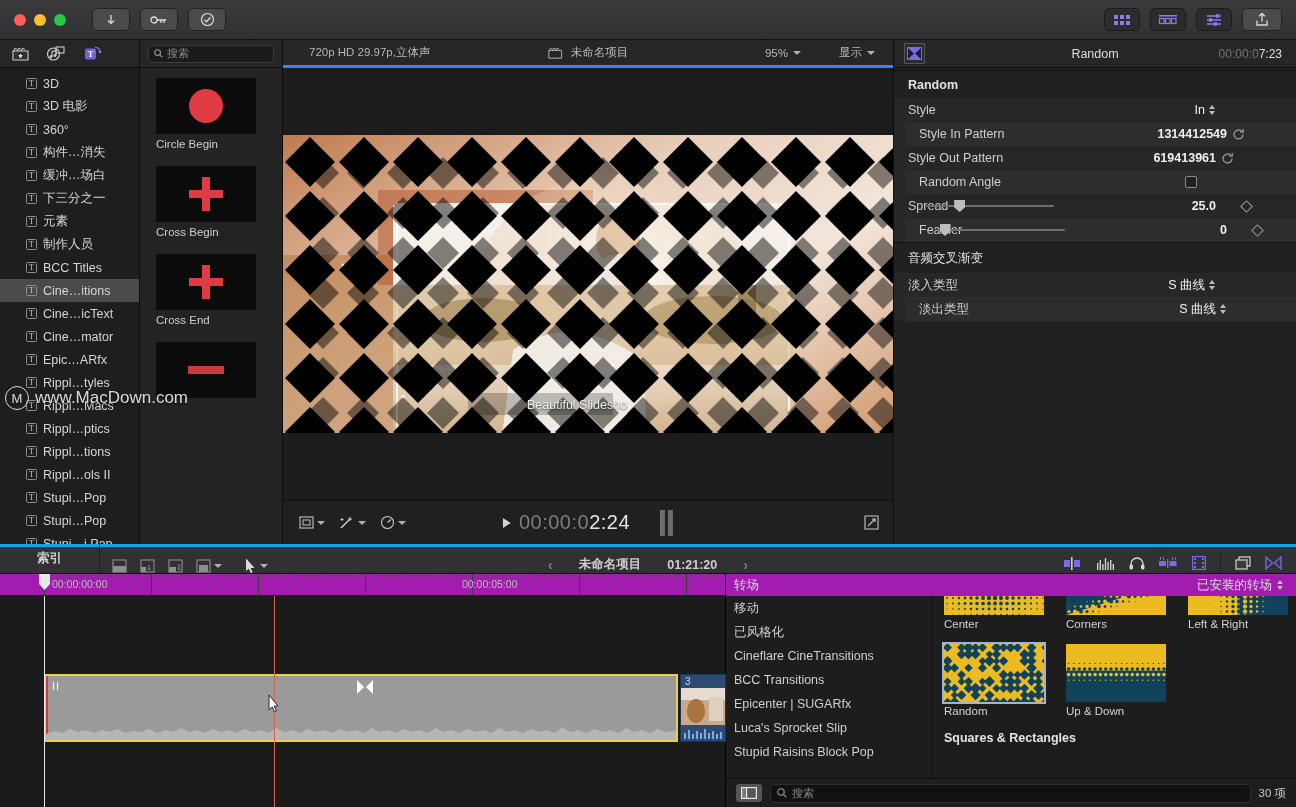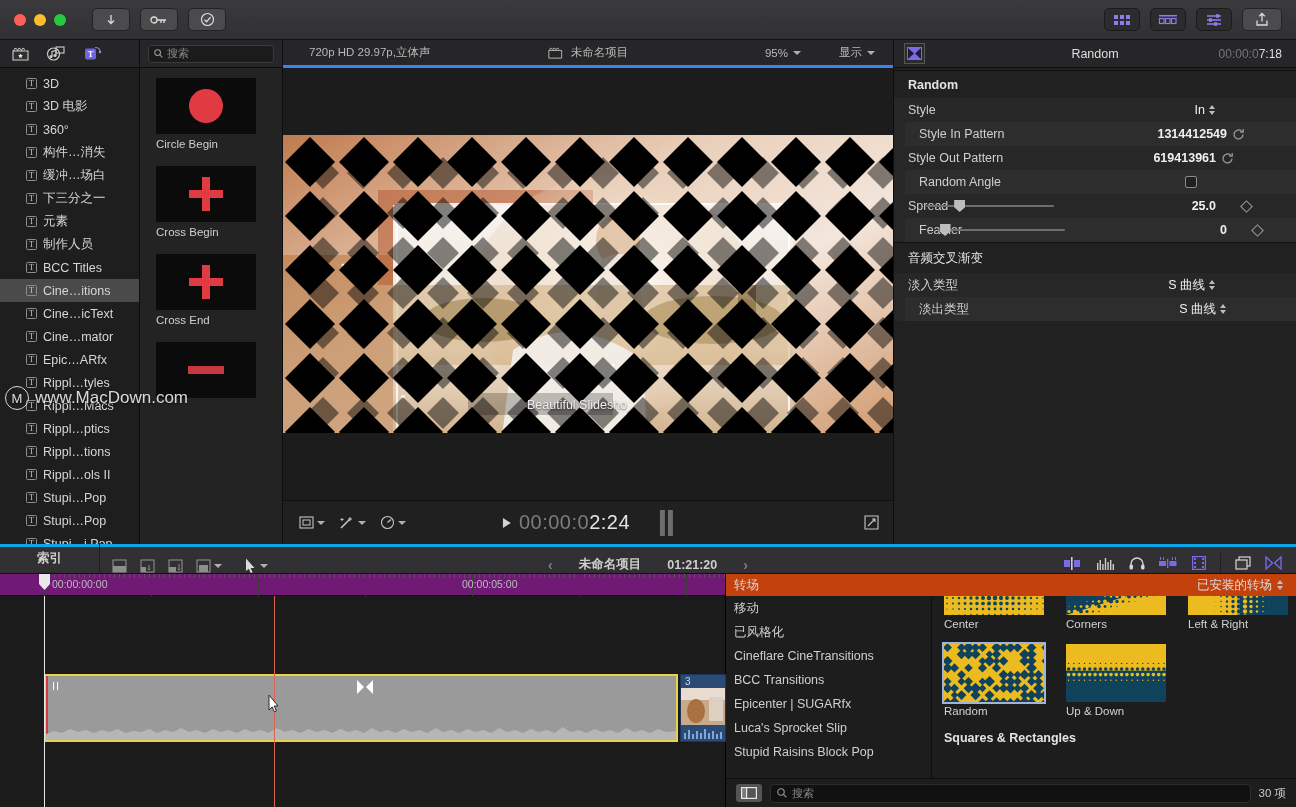--- a/index.html
+++ b/index.html
@@ -147,42 +147,42 @@
   .tt-tools { display:flex; align-items:center; gap:13px; margin-left:12px; color:#b9b9b9;}
   .tt-mid { position:absolute; left:50%; transform:translateX(-50%); display:flex;
             align-items:center; gap:26px; font-size:12.5px; color:#cfcfcf;}
   .tt-arrow { color:#7e7e7e; font-size:14px;}
   .tt-right { position:absolute; right:14px; display:flex; align-items:center; gap:14px;}
   .ttsep { width:1px; height:20px; background:#1f1f22; }
 
   
   .timeline { position:absolute; left:0; top:574px; width:726px; height:233px; background:#1b1b1b;
               border-right:1px solid #000;}
-  .ruler { position:relative; height:22px; background:#701a75; border-bottom:1px solid #0e0e0e;}
+  .ruler { position:relative; height:22px; background:#a21caf; border-bottom:1px solid #0e0e0e;}
   .rtick { position:absolute; top:0; width:1px; height:22px; background:#3c3c3c;}
   .rlabel { position:absolute; top:4px; font-size:10.5px; color:#bdbdbd; font-family:"Liberation Sans",sans-serif;}
   .tl-body { position:relative; height:211px; }
   .clip-main { position:absolute; left:44px; top:78px; width:634px; height:68px;
                background:#9a9a9a; border:2px solid #e8d24a; overflow:hidden;}
   .clip-main .redge { position:absolute; left:-2px; top:-2px; width:4px; height:68px; background:#d33b3b;}
   .clip-wave { position:absolute; left:0; bottom:0; width:100%; height:20px; }
   .pausemark { position:absolute; left:6px; top:4px; color:#fff; font-size:11px; letter-spacing:1px;}
   .transmark { position:absolute; left:310px; top:4px; color:#fff; }
   .clip-next { position:absolute; left:680px; top:78px; width:46px; height:68px;
                background:#2b4a74; border:1px solid #1d3657; overflow:hidden;}
   .clip-next .num { position:absolute; left:4px; top:1px; font-size:10px; color:#c6d8ef;}
   .playhead { position:absolute; left:274px; top:0; width:1px; height:211px; background:#d9644f;}
   .skimhead { position:absolute; left:44px; top:0; width:1px; height:211px; background:#e8e8e8;}
   .skim-handle { position:absolute; left:-5px; top:-22px; width:11px; height:16px;
                  background:#e8e8e8; clip-path:polygon(0 0,100% 0,100% 62%,50% 100%,0 62%);}
   .cursor { position:absolute; left:268px; top:98px; }
 
   
   .trans { position:absolute; left:726px; top:574px; width:570px; height:233px; background:#1d1d1d;}
-  .tr-head { height:22px; display:flex; align-items:center; background:#c2410c;
+  .tr-head { height:22px; display:flex; align-items:center; background:#a21caf;
              position:relative;text-align:right; }
   .tr-head .l { font-size:12.5px; color:#d9d9d9; margin-left:8px; }
   .tr-head .r { position:absolute; right:12px; display:flex; align-items:center; gap:5px;
                 font-size:12.5px; color:#dcdcdc;}
   .tr-main { display:flex; height:182px; }
   .tr-side { width:206px; border-right:1px solid #0e0e0e; overflow:hidden;}
   .tr-si { height:24px; display:flex; align-items:center; padding-left:8px;
            font-size:12.5px; color:#cfcfcf; white-space:nowrap;}
   .tr-grid { flex:1; position:relative; overflow:hidden; padding:0 0 0 12px;}
   .tr-row { display:flex; gap:22px; }
@@ -562,21 +562,21 @@
     <div class="inspector">
       <div class="in-head">
         <div class="in-icon">
           <svg width="15" height="13" viewBox="0 0 15 13">
               <rect width="15" height="13" fill="#7a6ae8"></rect>
               <path d="M1 1l6 5.5L1 12zM14 1L8 6.5 14 12z" fill="#1a1a3a"></path>
             </svg>
         </div>
         <div class="in-title">Random</div>
         <div class="in-tc">
-          <span class="d">00:00:0</span><span class="b">7:18</span>
+          <span class="d">00:00:0</span><span class="b">7:23</span>
         </div>
       </div>
       <div class="in-body">
         <div class="sep"></div>
         <div class="grp-title">Random</div>
         <div class="rows" id="in-rows1">
             <div class="row">
               <span class="lbl">Style</span>
               <span class="pop">
                 <span>In</span>

